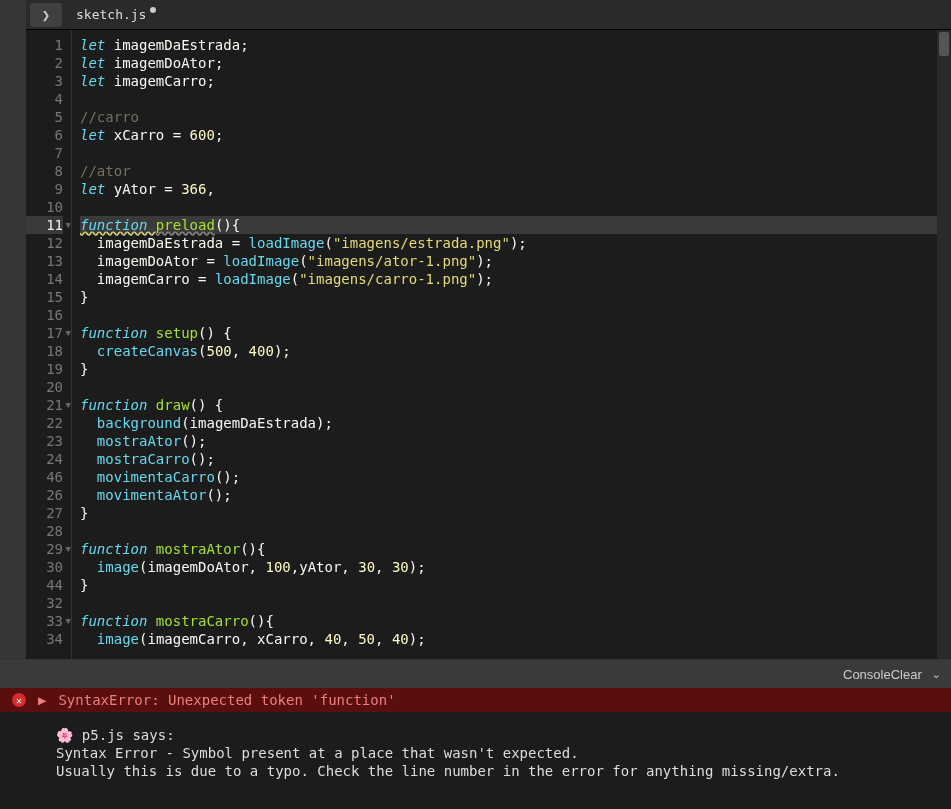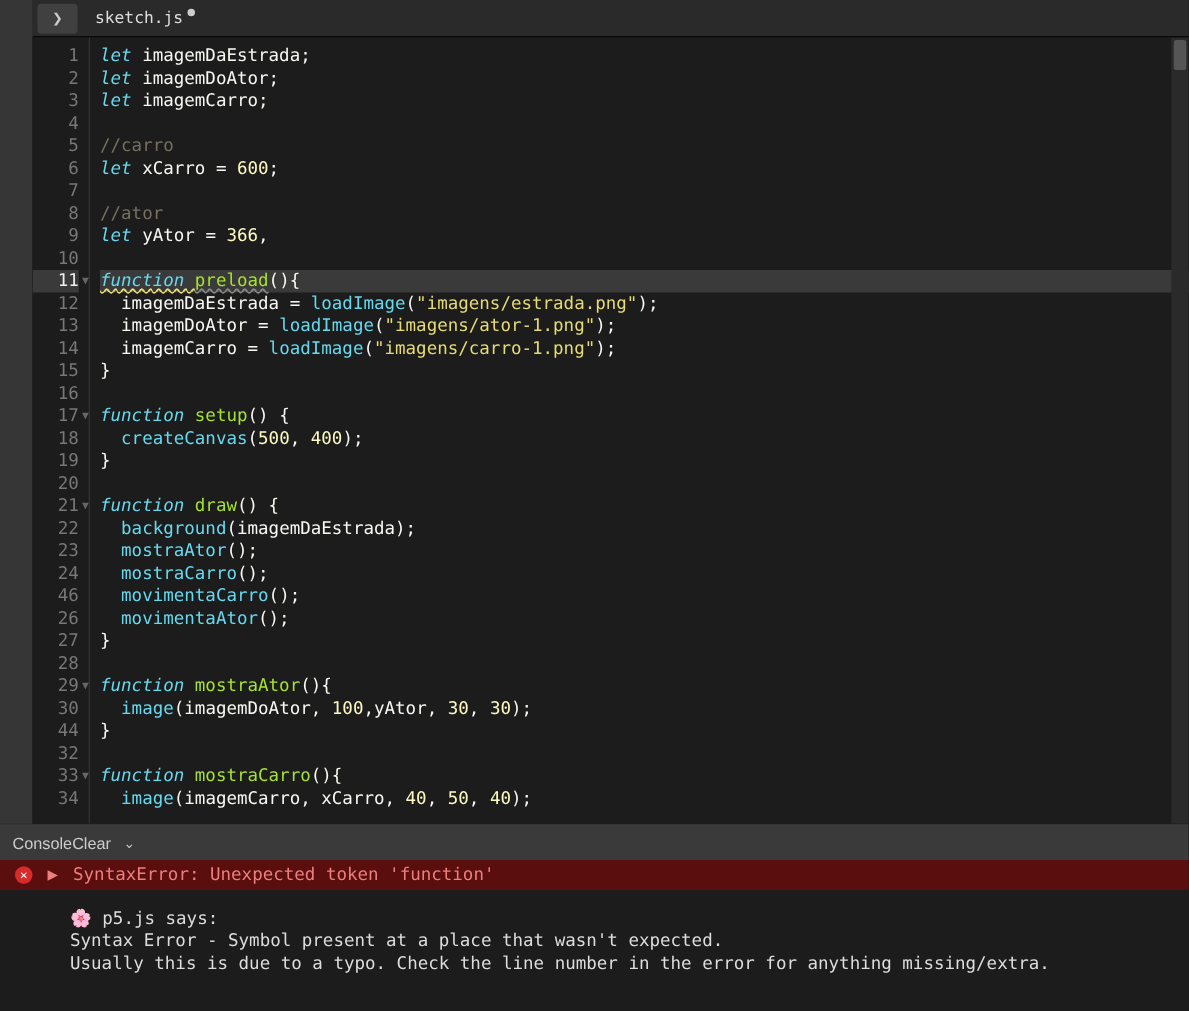--- a/index.html
+++ b/index.html
@@ -124,21 +124,21 @@
   background: #1c1c1c;
   border-top: 1px solid #333;
   display: flex;
   flex-direction: column;
 }
 .console-header {
   height: 28px;
   background: #3a3a3a;
   display: flex;
   align-items: center;
-  justify-content: flex-start;
+  justify-content: flex-end;
   padding: 0 10px;
   color: #ccc;
   font-family: -apple-system, "Segoe UI", sans-serif;
   font-size: 13px;
 }
 .console-header .right {
   display: flex;
   align-items: center;
   gap: 10px;
 }

